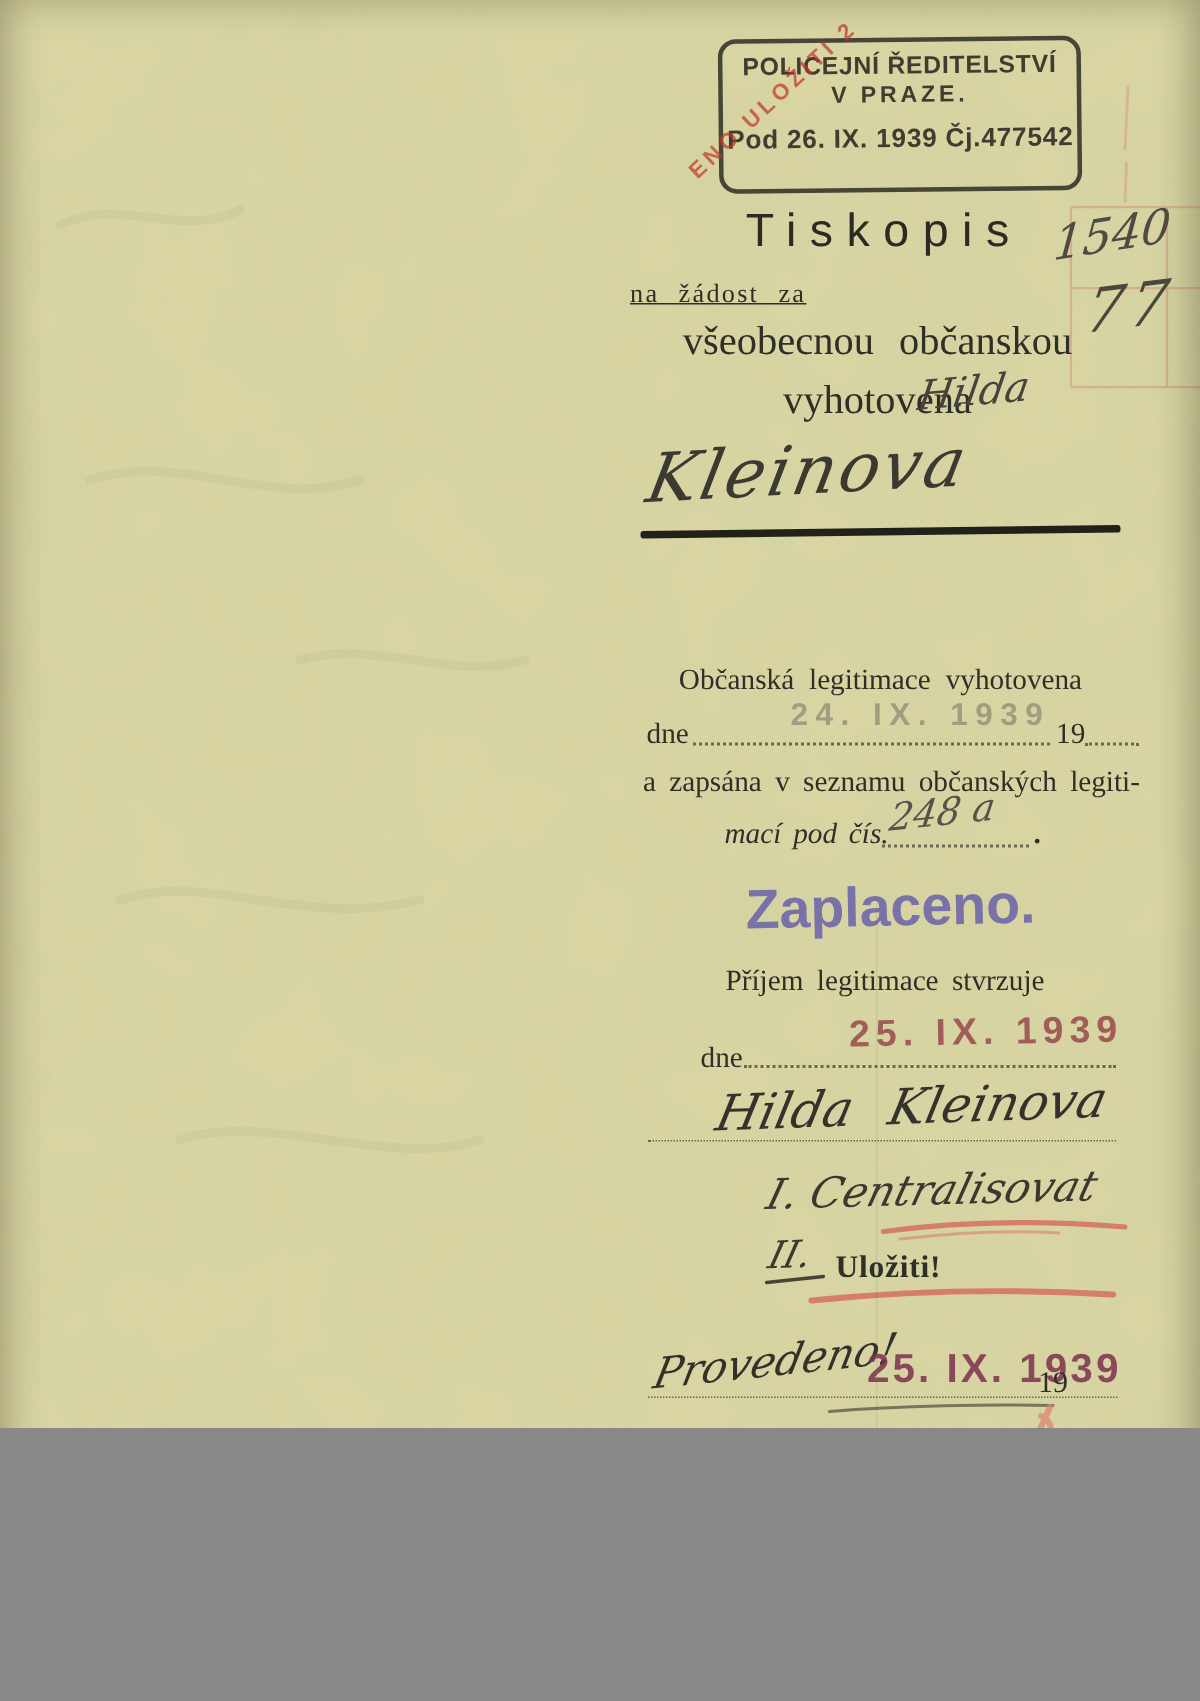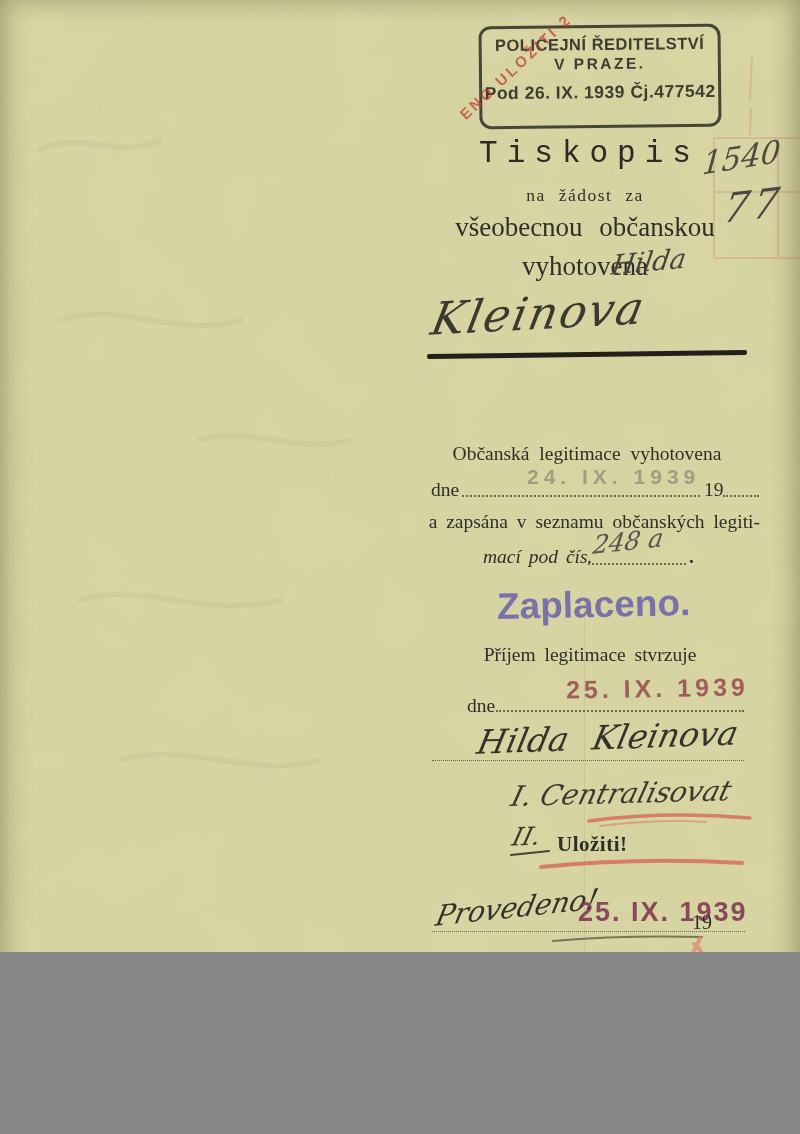--- a/index.html
+++ b/index.html
@@ -15,21 +15,21 @@
     left:0;top:0;width:800px;height:1134px;pointer-events:none;
     box-shadow:inset 0 -16px 26px rgba(85,80,50,.32),
                inset 0 10px 18px rgba(120,115,80,.10),
                inset -12px 0 20px rgba(120,115,80,.16),
                inset 14px 0 22px rgba(120,115,80,.12);
   }
   .bottom-shade{left:0;top:1106px;width:800px;height:28px;pointer-events:none;
     background:linear-gradient(to bottom,rgba(70,65,40,0),rgba(70,65,40,.28));}
 
   
-  .serif{font-family:Liberation Mono, monospace;}
+  .serif{font-family:Liberation Sans, sans-serif;}
   .sans{font-family:"Liberation Sans","DejaVu Sans",sans-serif;}
 
   .police-stamp{
     left:479px;top:25px;width:242px;height:103px;
     border:3.5px solid rgba(45,45,37,.85);border-radius:12px;
     transform:rotate(-.6deg);text-align:center;padding-top:7px;
     color:rgba(40,40,32,.88);
     font-family:"Liberation Sans","DejaVu Sans",sans-serif;font-weight:bold;
   }
   .police-stamp span{position:static;display:block;}
@@ -38,22 +38,22 @@
   .ps-l3{font-size:17.5px;letter-spacing:.5px;margin-top:9px;}
 
   .red-diag{
     left:462px;top:108px;transform:rotate(-43deg);transform-origin:0 50%;
     font-family:"Liberation Sans",sans-serif;font-weight:bold;font-size:15px;
     letter-spacing:3px;color:rgba(192,55,45,.72);white-space:nowrap;
   }
 
   .title{left:420px;top:136px;width:330px;text-align:center;
     font-size:31px;letter-spacing:9px;text-indent:9px;color:#2b2b24;}
-  .subtitle{left:420px;top:185px;width:330px;text-align:center;
-    font-size:17.5px;word-spacing:7px;letter-spacing:1.5px;}
+  .subtitle{left:420px;top:185px;width:330px;text-align:left;
+    font-size:17.5px;word-spacing:7px;letter-spacing:1.5px;text-decoration:underline;}
   .subject1{left:410px;top:212px;width:350px;text-align:center;
     font-size:27px;word-spacing:10px;}
   .subject2{left:410px;top:251px;width:350px;text-align:center;font-size:27px;}
 
   .rule-thick{left:427px;top:352px;width:320px;height:5px;background:#21211a;
     transform:rotate(-.7deg);border-radius:2px;}
 
   .issued1{left:417px;top:443px;width:340px;text-align:center;
     font-size:19.5px;word-spacing:5px;}
   .dne1{left:431px;top:479px;font-size:19.5px;}

